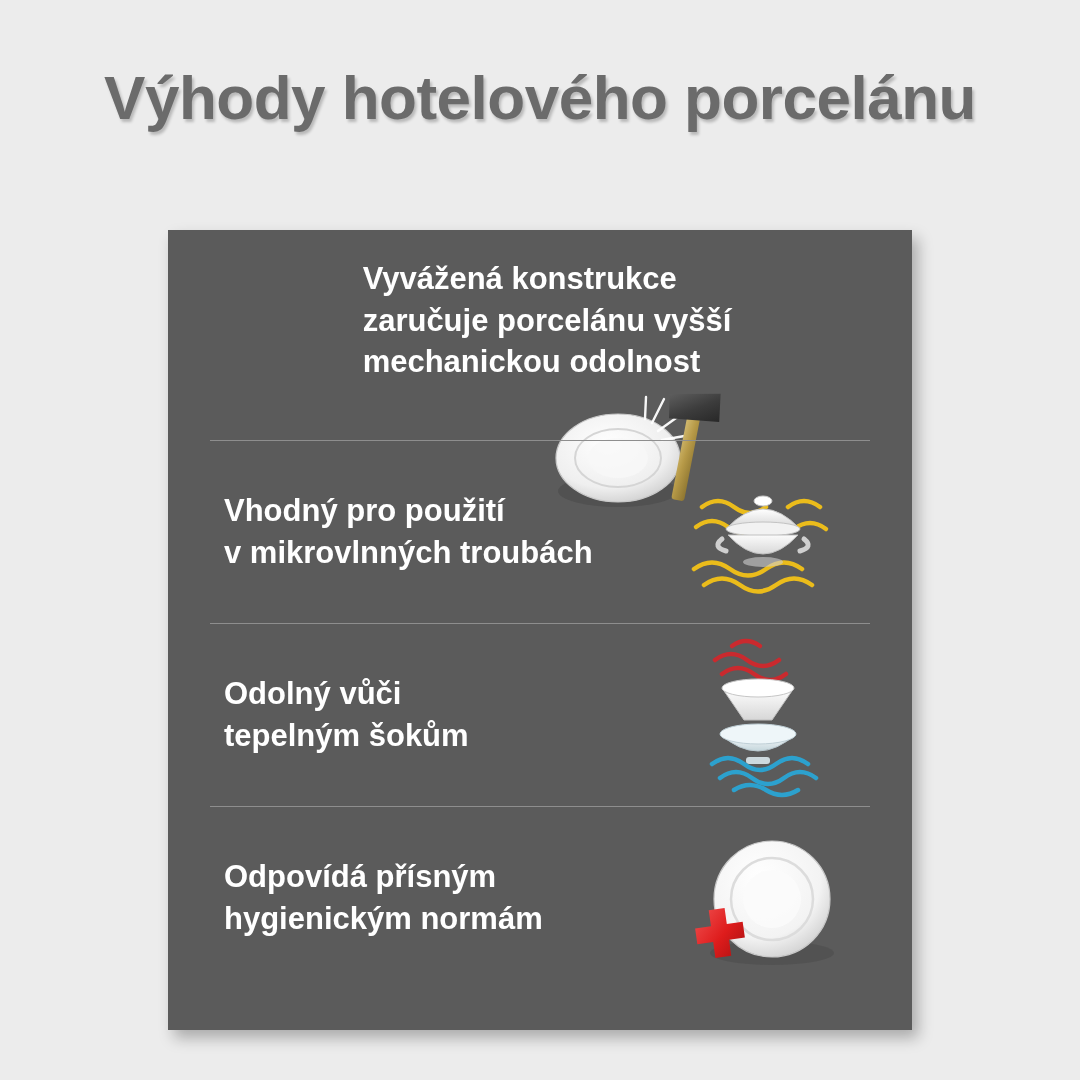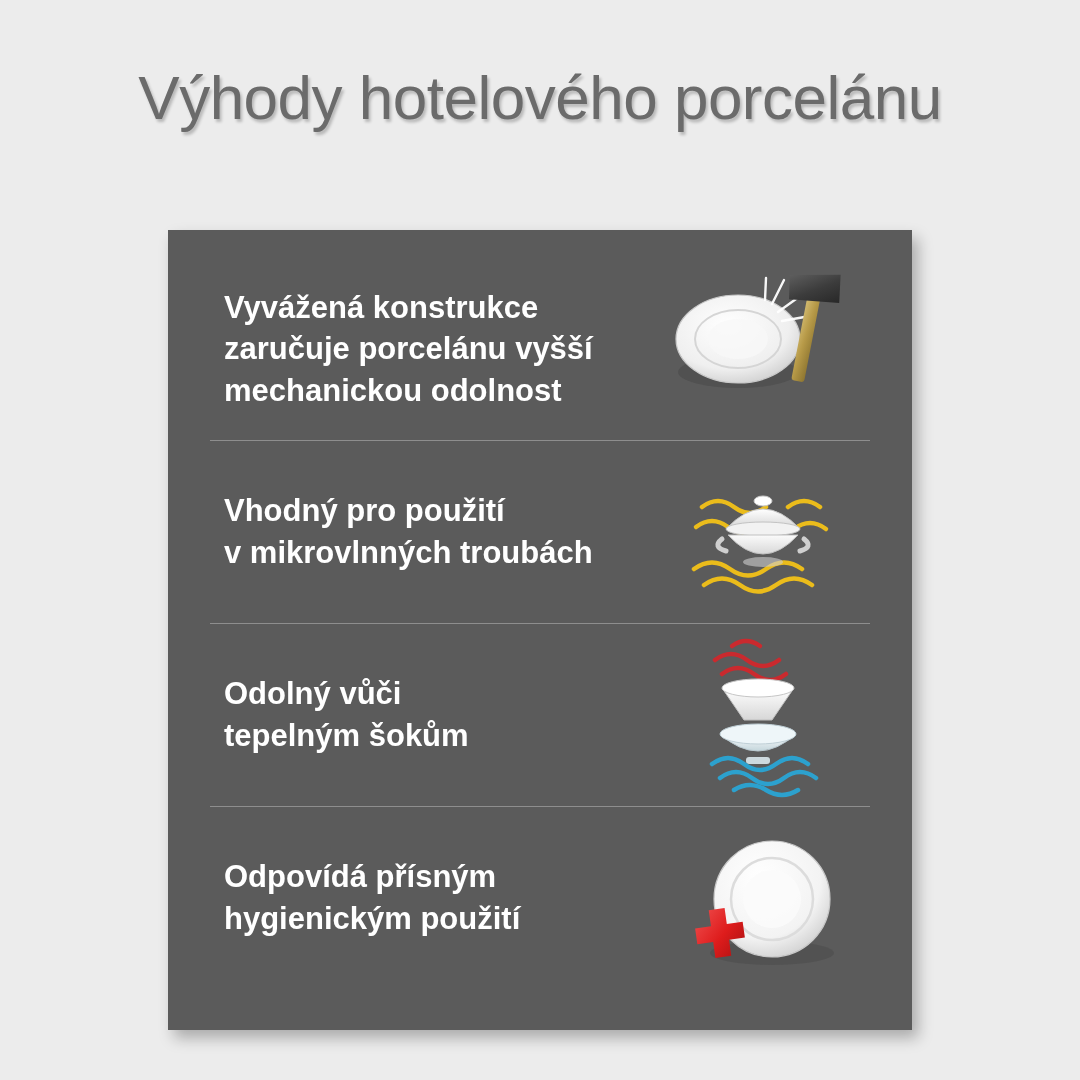--- a/index.html
+++ b/index.html
@@ -16,21 +16,21 @@
   }
 
   
   .page-title {
     position: absolute;
     top: 62px;
     left: 0;
     width: 1080px;
     text-align: center;
     font-size: 62px;
-    font-weight: normal;
+    font-weight: bold;
     color: #6b6b6b;
     letter-spacing: -0.5px;
     text-shadow: 2px 3px 3px rgba(0,0,0,0.22);
     white-space: nowrap;
   }
 
   
   .card {
     position: absolute;
     left: 168px;
@@ -50,20 +50,21 @@
     display: flex;
     align-items: center;
     height: 182px;
     position: relative;
   }
   .feature-row + .feature-row {
     border-top: 1px solid #8e8e8e;
   }
   .feature-row:first-child {
     margin-top: 28px;
+    flex-direction: column;
   }
 
   .feature-text {
     flex: 1 1 auto;
     color: #ffffff;
     font-size: 31px;
     font-weight: bold;
     line-height: 1.34;
     padding-left: 14px;
     white-space: pre-line;
@@ -197,21 +198,21 @@
           <path d="M52 134 q16 -12 32 0 q16 12 32 0 q16 -12 32 0"></path>
           <path d="M60 148 q16 -12 32 0 q16 12 32 0 q16 -12 32 0"></path>
           <path d="M74 160 q16 -10 32 0 q16 10 32 0"></path>
         </g>
       </svg>
     </div>
   </div>
 
   <div class="feature-row">
     <div class="feature-text">Odpovídá přísným
-hygienickým použití</div>
+hygienickým normám</div>
     <div class="feature-icon">
       <svg viewBox="0 0 210 170" xmlns="http://www.w3.org/2000/svg">
         <defs>
           <radialGradient id="plateG2" cx="40%" cy="32%" r="72%">
             <stop offset="0%" stop-color="#ffffff"></stop>
             <stop offset="72%" stop-color="#f3f3f3"></stop>
             <stop offset="100%" stop-color="#d2d2d2"></stop>
           </radialGradient>
           <linearGradient id="crossG" x1="0" y1="0" x2="1" y2="1">
             <stop offset="0%" stop-color="#f05050"></stop>

